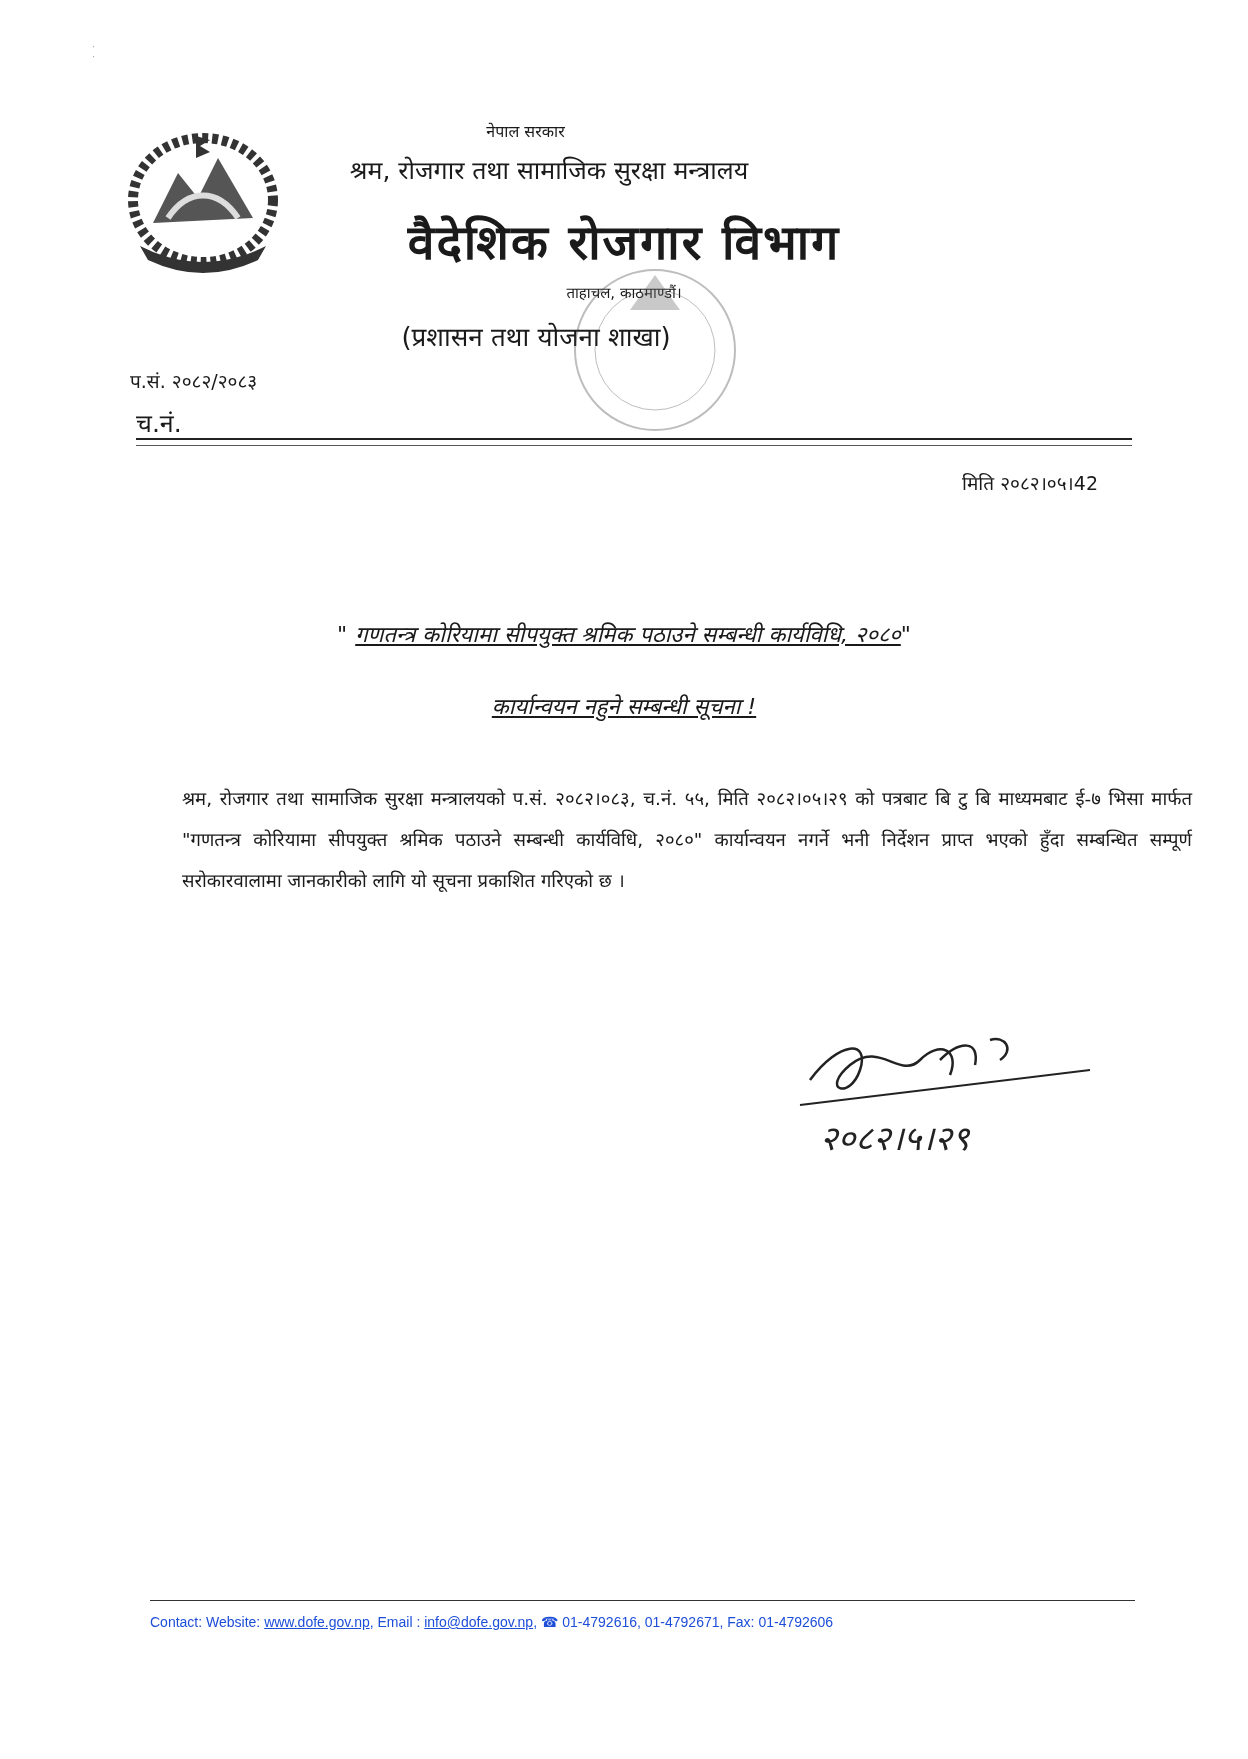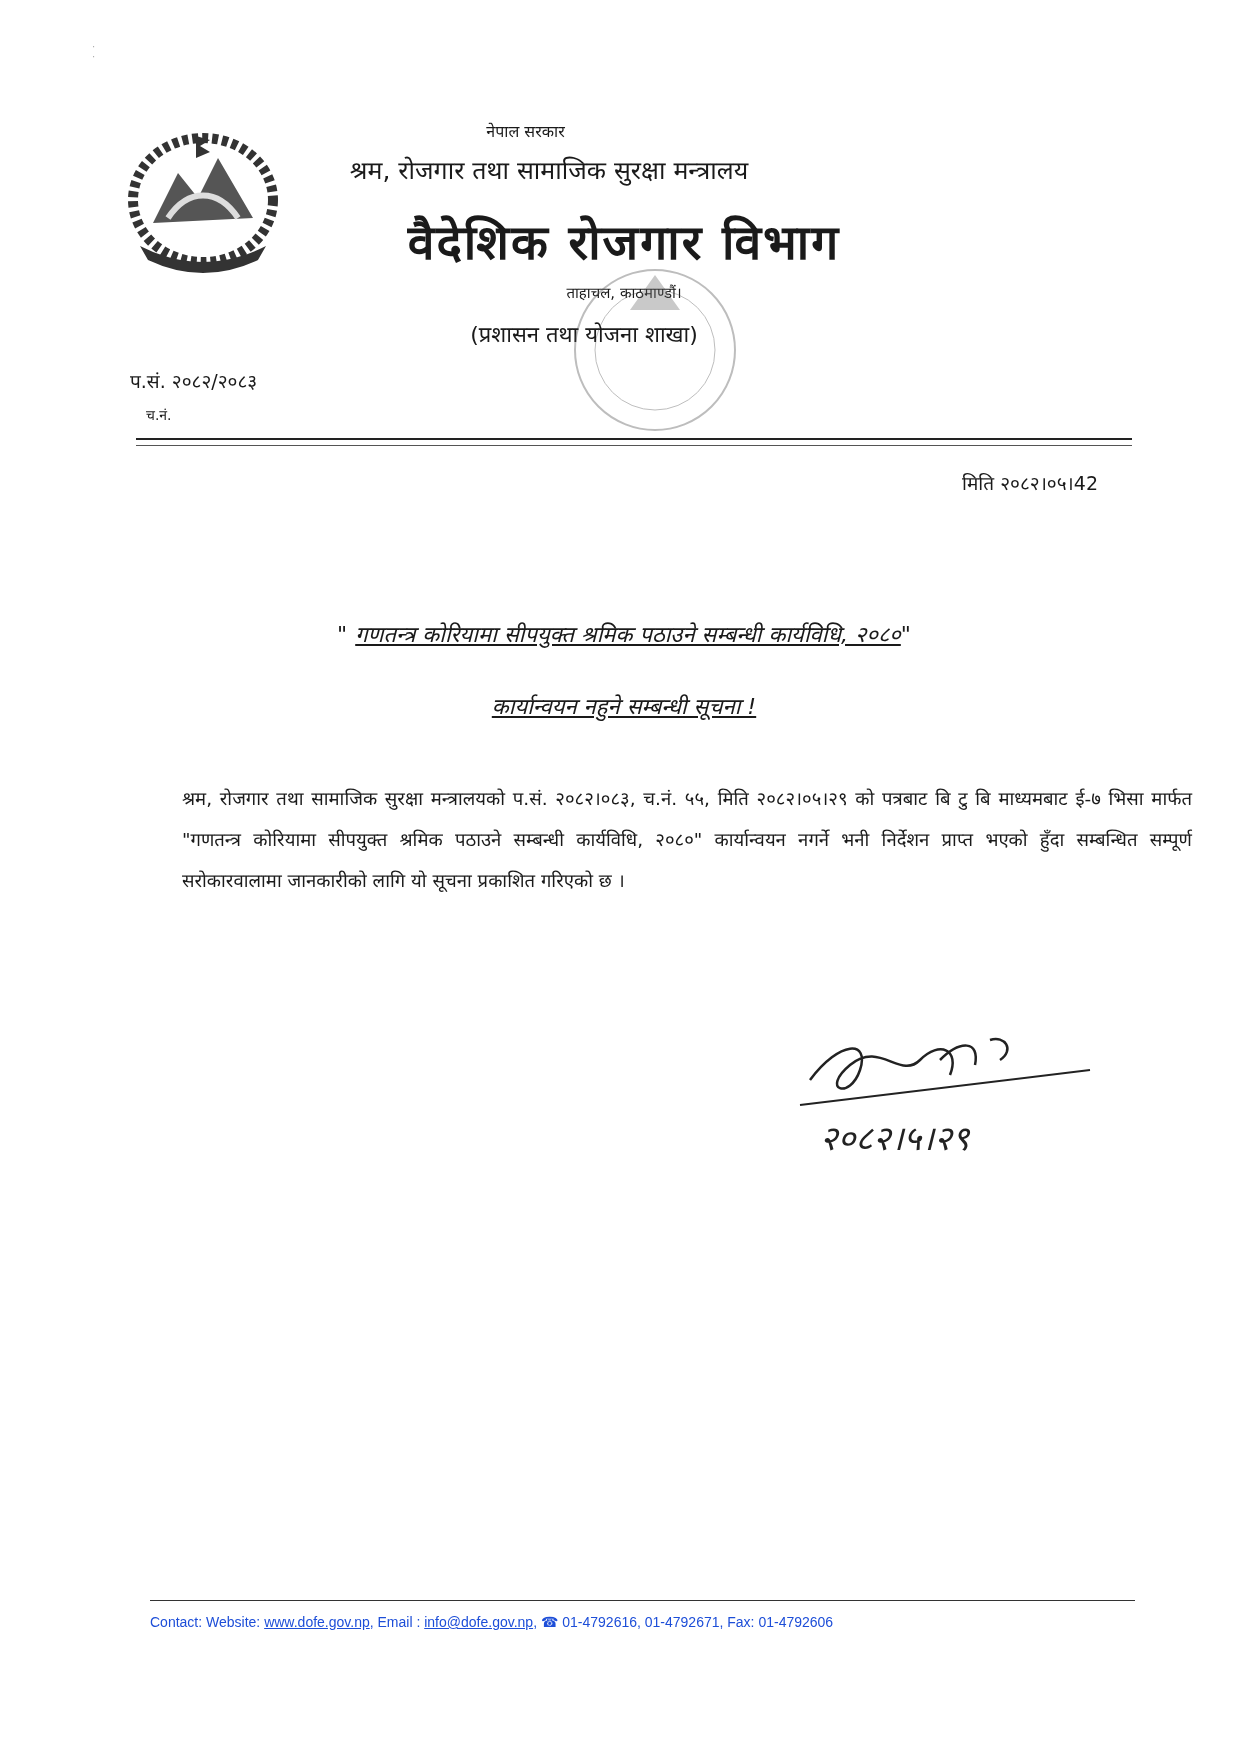--- a/index.html
+++ b/index.html
@@ -4,23 +4,23 @@
 <style>
   html, body { margin:0; padding:0; background:#ffffff; }
   body { width:1248px; height:1759px; position:relative; overflow:hidden; font-family:"DejaVu Sans", sans-serif; color:#1a1a1a; }
   .abs { position:absolute; }
   .center { text-align:center; }
   .emblem { left:118px; top:128px; width:170px; height:150px; }
   .gov { left:0; width:1051px; top:120px; font-size:16px; }
   .ministry { left:0; width:1098px; top:152px; font-size:25px; }
   .dept { left:0; width:1248px; top:208px; font-size:48px; font-weight:bold; letter-spacing:2px; }
   .addr { left:0; width:1248px; top:282px; font-size:15px; }
-  .branch { left:0; width:1072px; top:318px; font-size:22px;margin-left:48px; }
+  .branch { left:0; width:1072px; top:318px; font-size:26px; }
   .ref1 { left:130px; top:368px; font-size:19px; }
-  .ref2 { left:146px; top:405px; font-size:14px; }
+  .ref2 { left:136px; top:405px; font-size:25px; }
   .rule1 { left:136px; top:438px; width:996px; height:2px; background:#222; }
   .rule2 { left:136px; top:445px; width:996px; height:1px; background:#555; }
   .date { right:150px; top:470px; font-size:19px; }
   .title1 { left:0; width:1248px; top:618px; font-size:22px; font-style:italic; }
   .title1 span.u { text-decoration:underline;margin-left:8px; }
   .title2 { left:0; width:1248px; top:690px; font-size:22px; font-style:italic; text-decoration:underline; }
   .body { left:138px; width:1010px; top:778px; font-size:18.5px; line-height:41px; text-align:justify;margin-left:44px; }
   .body p { margin:0; }
   .sig { left:790px; top:1020px; width:330px; height:160px; }
   .stamp { left:560px; top:250px; width:190px; height:200px; opacity:0.35; }

